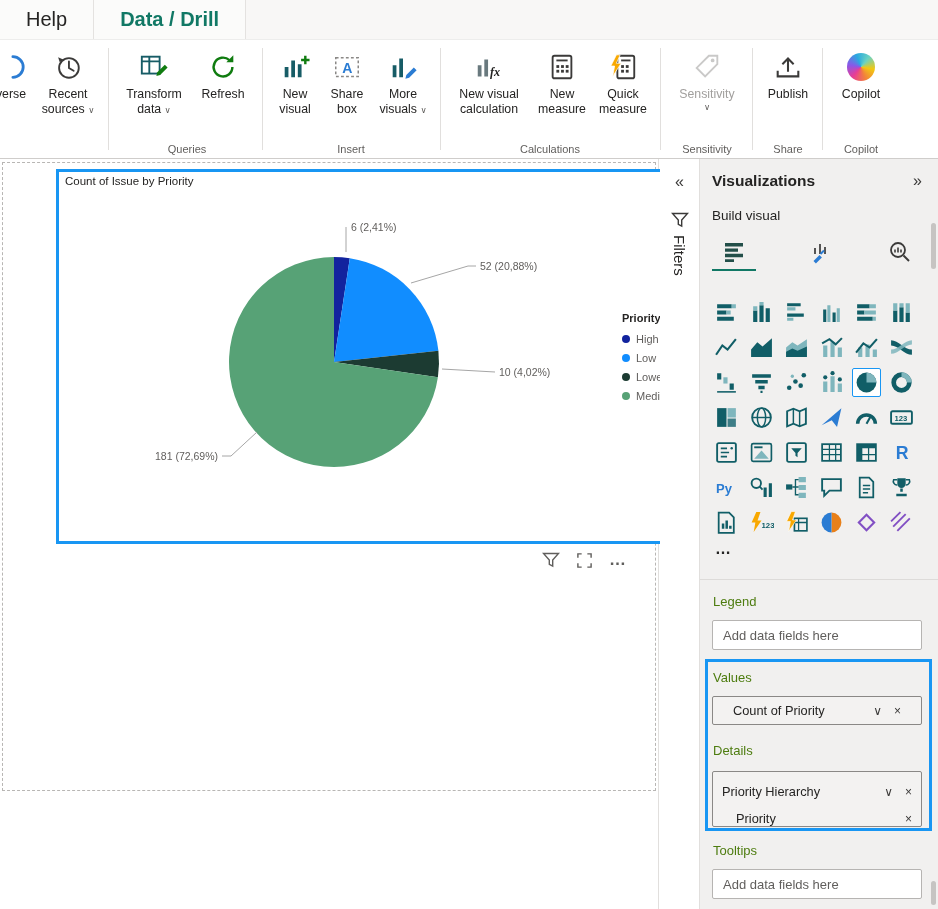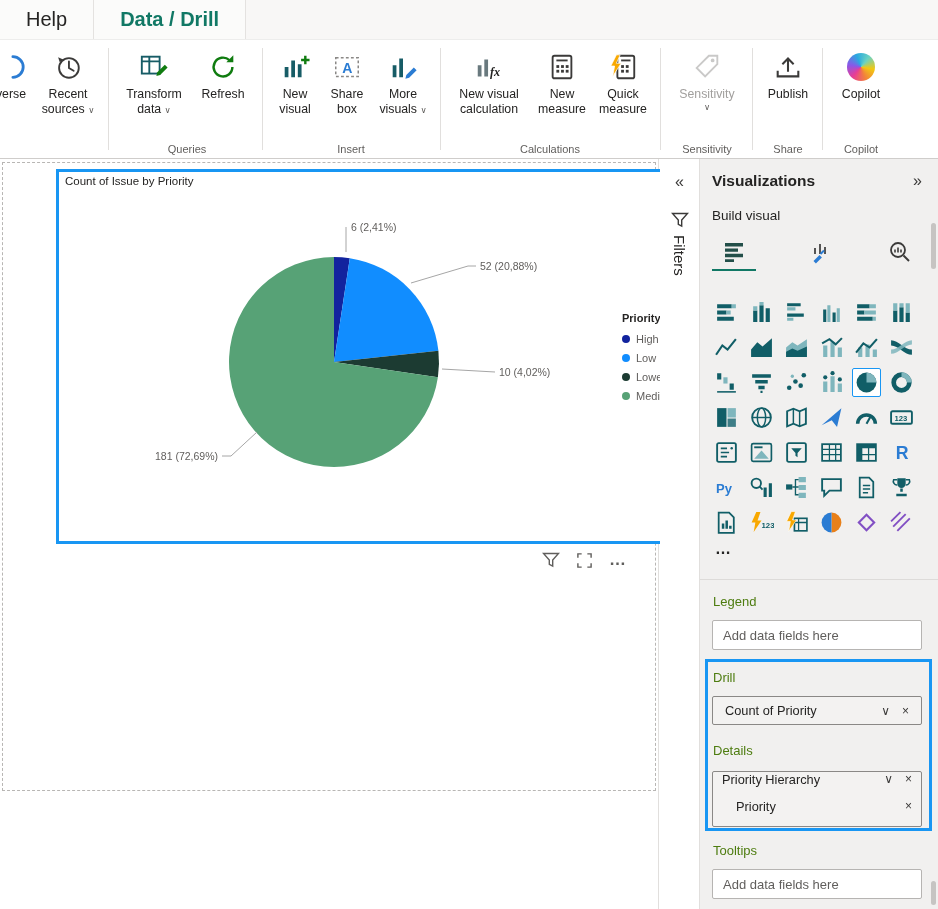--- a/index.html
+++ b/index.html
@@ -49,26 +49,26 @@
   .mode { position:absolute; top:76px; width:40px; height:34px; display:flex; align-items:center; justify-content:center; cursor:pointer; }
   .mode-underline { position:absolute; left:12px; top:110px; width:44px; height:2px; background:#117865; }
   .vp-grid { position:absolute; left:12px; top:139px; width:206px; display:grid; grid-template-columns:repeat(6,29px); column-gap:6px; row-gap:6px; }
   .cell { width:29px; height:29px; display:flex; align-items:center; justify-content:center; border-radius:2px; cursor:pointer; }
   .cell svg { width:25px; height:25px; }
   .cell.sel { border:1.5px solid #1896F3; background:#fff; }
   .vp-more { position:absolute; left:15px; top:381px; font-size:16px; font-weight:bold; color:#252423; cursor:pointer; }
   .vp-div { position:absolute; left:0; top:420px; width:238px; height:1px; background:#dddbd9; }
   .vp-label { position:absolute; left:13px; font-size:13px; color:#4d7c0f; }
   .well { position:absolute; left:12px; width:210px; height:30px; background:#fff; border:1px solid #B6B4B2; border-radius:2px; font-size:13px; color:#605E5C; display:flex; align-items:center; padding:0 10px; cursor:pointer; }
-  .pill { position:absolute; left:12px; width:210px; height:29px; background:#F3F2F1; border:1px solid #8A8886; border-radius:2px; display:flex; align-items:center; padding:0 12px; font-size:12.8px; color:#252423; cursor:pointer; }
+  .pill { position:absolute; left:12px; width:210px; height:29px; background:#F3F2F1; border:1px solid #8A8886; border-radius:2px; display:flex; align-items:center; padding:0 20px; font-size:12.8px; color:#252423; cursor:pointer; }
   .pill .grow,.drow .grow { flex:1; white-space:nowrap; overflow:hidden; }
   .pctl { font-size:12px; color:#3b3a39; cursor:pointer; }
   .pctl.spc { margin-right:12px; }
   .dpill { position:absolute; left:12px; top:612px; width:210px; background:#F3F2F1; border:1px solid #8A8886; border-radius:2px; }
-  .drow { height:27px; display:flex; align-items:flex-start; padding:0 9px; font-size:12.8px; cursor:pointer; }
+  .drow { height:27px; display:flex; align-items:flex-end; padding:0 9px; font-size:12.8px; cursor:pointer; }
   .drow.child { padding-left:23px; }
   .vp-hl { position:absolute; left:5px; top:500px; width:227px; height:172px; border:3px solid #1896F3; pointer-events:none; }
   .sbt { position:absolute; right:2px; width:5px; background:#C6C4C2; border-radius:3px; cursor:pointer; }
 </style>
 </head>
 <body>
 
 <div class="tabbar">
   <div class="tab">Help</div>
   <div class="tab ctx">Data / Drill</div>
@@ -602,21 +602,21 @@
   </div>
 
   <div class="vp-more">…</div>
   <div class="vp-div"></div>
 
   <div class="vp-label" style="top:435px">Legend</div>
   <div class="well" style="top:461px">
       <span>Add data fields here</span>
     </div>
 
-  <div class="vp-label" style="top:511px">Drill</div>
+  <div class="vp-label" style="top:511px">Values</div>
   <div class="pill" style="top:537px">
     <span class="grow">Count of Priority</span>
     <span class="pctl spc">∨</span>
     <span class="pctl">×</span>
   </div>
 
   <div class="vp-label" style="top:584px">Details</div>
   <div class="dpill">
     <div class="drow">
       <span class="grow">Priority Hierarchy</span>

